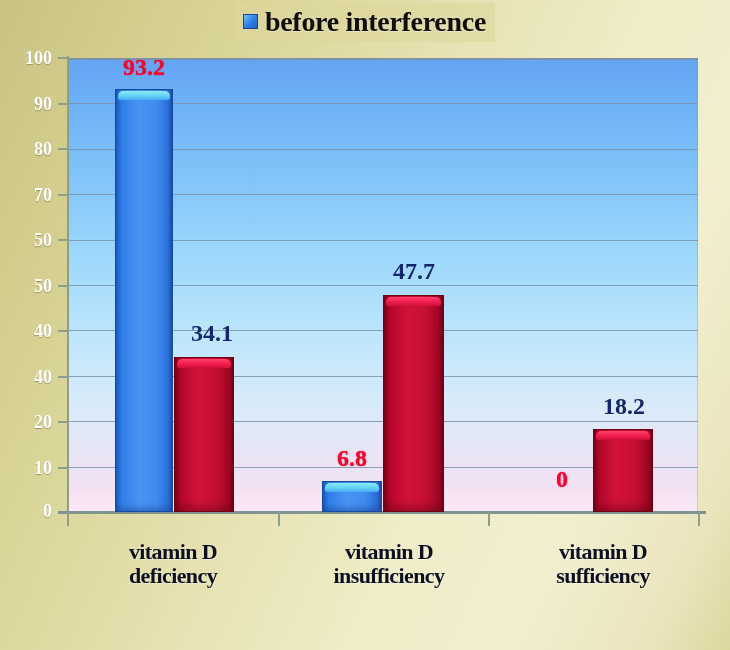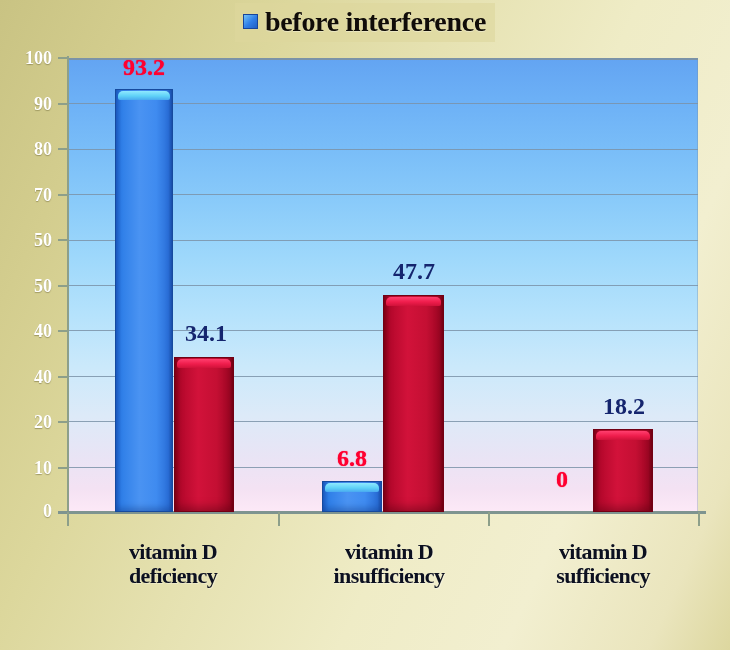--- a/index.html
+++ b/index.html
@@ -285,21 +285,21 @@
   <div class="axis-x-line"></div>
   <div class="x-tick-mark" style="left:67px"></div>
   <div class="x-tick-mark" style="left:278px"></div>
   <div class="x-tick-mark" style="left:488px"></div>
   <div class="x-tick-mark" style="left:698px"></div>
 
   <div class="bar blue" style="left:115px; top:89px; width:58px; height:423px;"></div>
   <div class="value-label red-text" style="left:144px; top:54px;">93.2</div>
 
   <div class="bar red" style="left:174px; top:357px; width:60px; height:155px;"></div>
-  <div class="value-label navy-text" style="left:206px; top:320px;">34.1</div>
+  <div class="value-label navy-text" style="left:212px; top:320px;">34.1</div>
 
   <div class="bar blue" style="left:322px; top:481px; width:60px; height:31px;"></div>
   <div class="value-label red-text" style="left:352px; top:445px;">6.8</div>
 
   <div class="bar red" style="left:383px; top:295px; width:61px; height:217px;"></div>
   <div class="value-label navy-text" style="left:414px; top:258px;">47.7</div>
 
   <div class="value-label red-text" style="left:562px; top:466px;">0</div>
 
   <div class="bar red" style="left:593px; top:429px; width:60px; height:83px;"></div>

